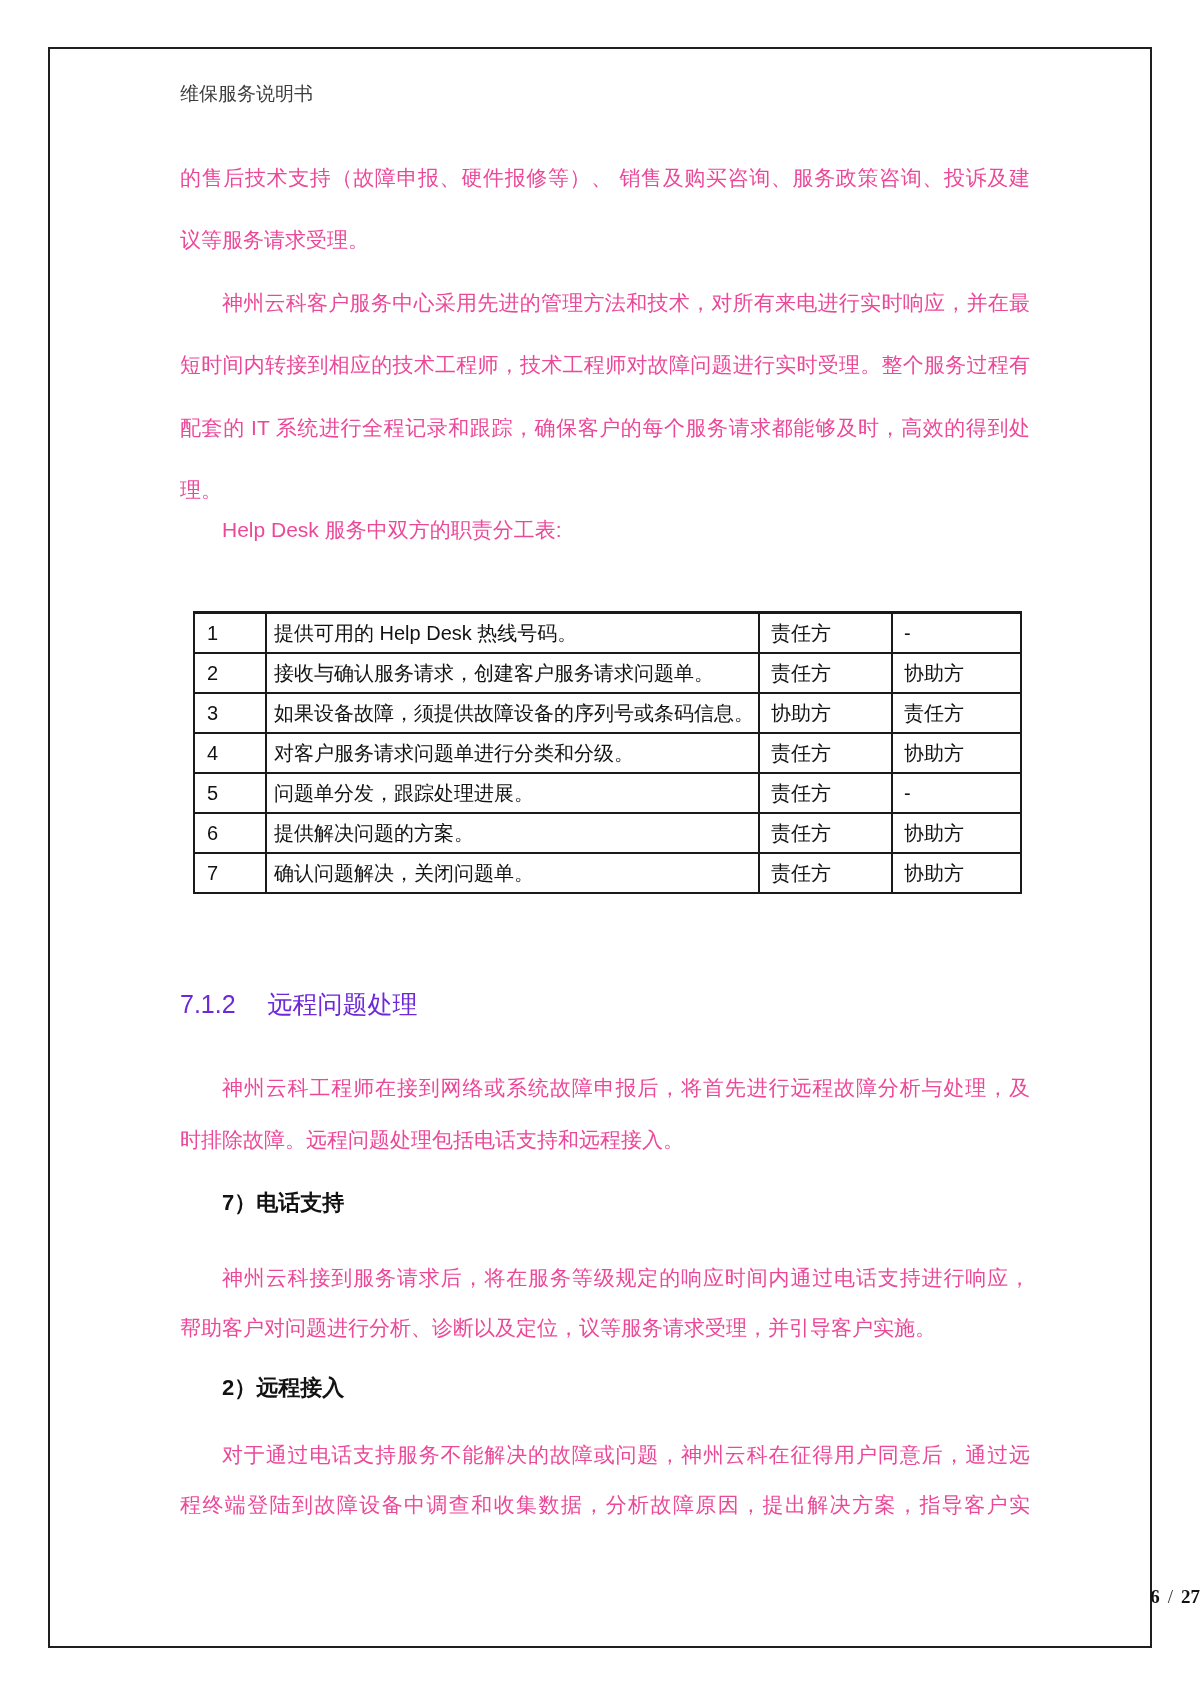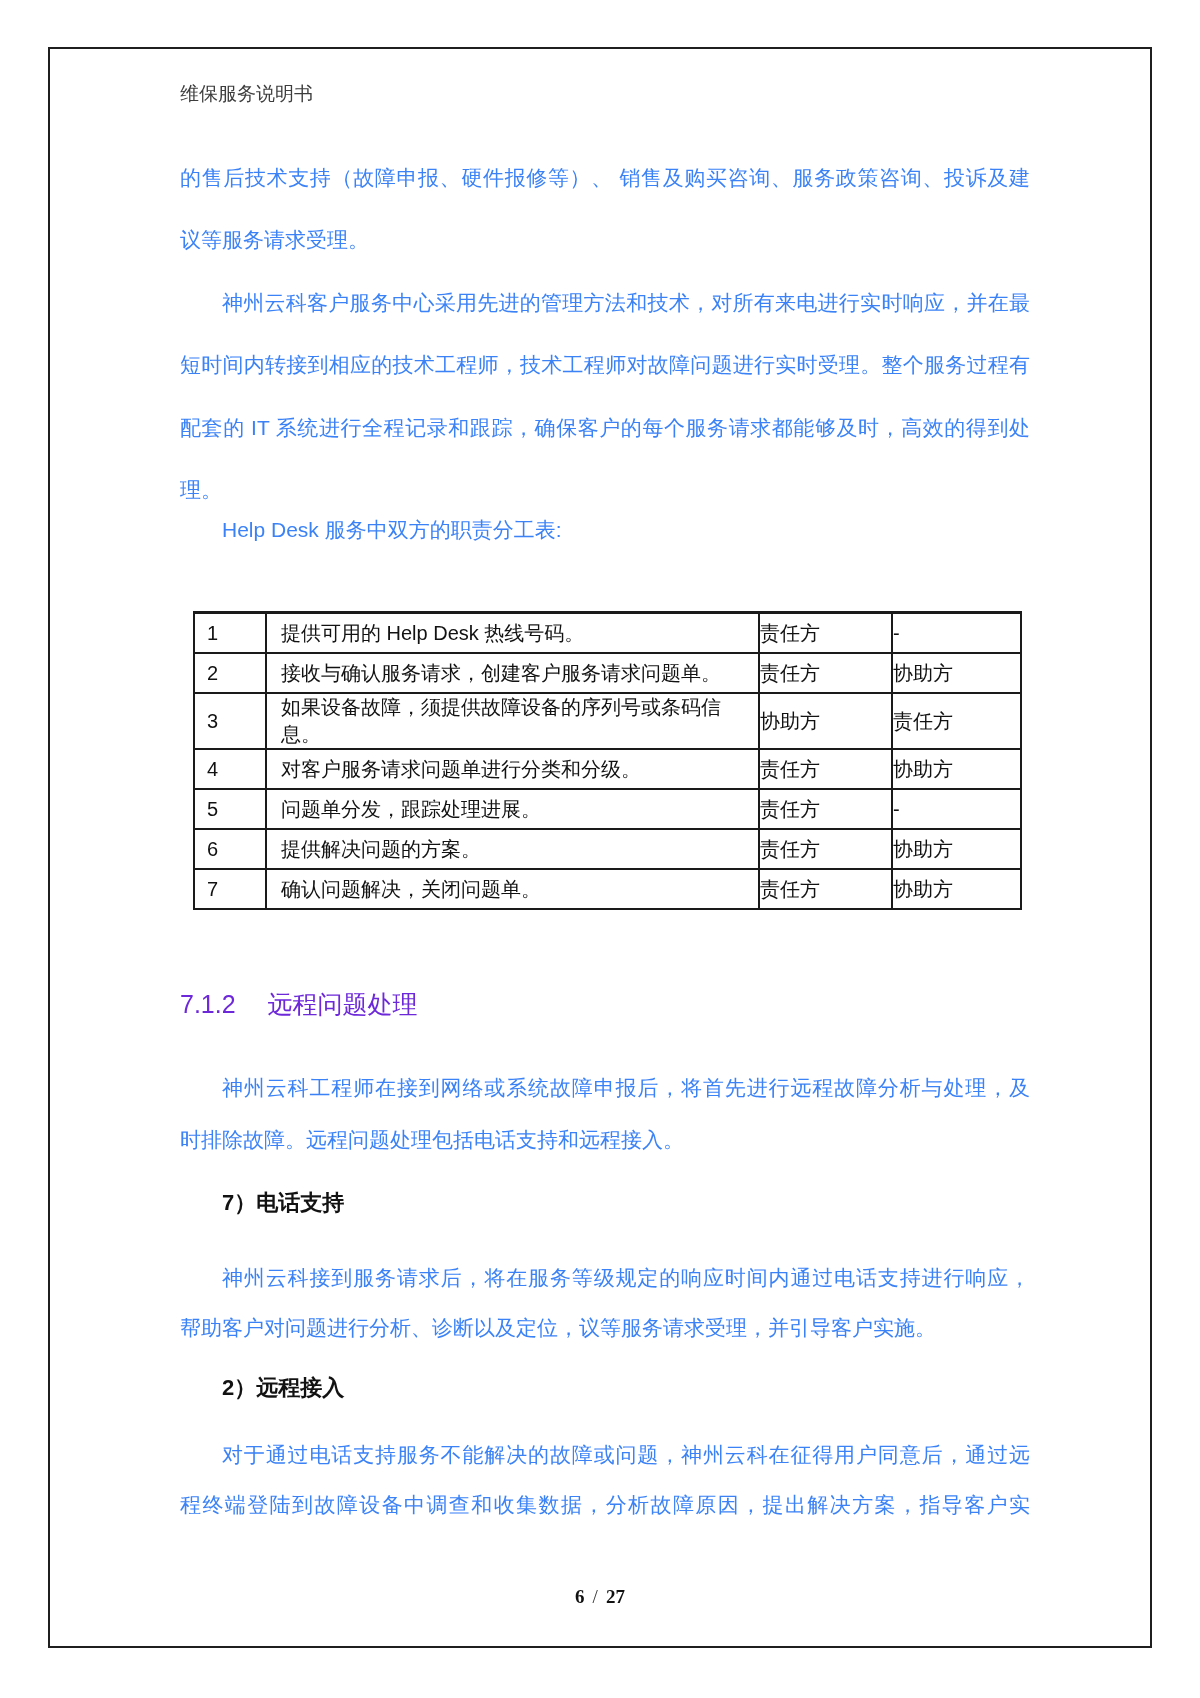--- a/index.html
+++ b/index.html
@@ -10,21 +10,21 @@
   .frame {
     position:absolute; left:48px; top:47px; width:1104px; height:1601px;
     border:2px solid #1f1f1f; box-sizing:border-box; background:#ffffff;
   }
   .hdr {
     position:absolute; top:80px; left:180px; width:850px; height:28px; line-height:28px;
     font-family:"Liberation Serif", serif; font-size:19px; color:#3d3d3d;
   }
   .ln {
     position:absolute; left:180px; width:850px; height:50px; line-height:50px;
-    font-size:21px; color:#3b82f6;
+    font-size:21px; color:#ec4899;
   }
   .fill { text-align:justify; text-align-last:justify; }
   .ind  { text-indent:42px; }
   .sub {
     position:absolute; left:222px; height:50px; line-height:50px;
     font-size:22px; font-weight:700; color:#121212;
   }
   .sec {
     position:absolute; left:180px; top:984px; height:40px; line-height:40px;
     font-size:25px; color:#6d28d9;
@@ -34,25 +34,25 @@
     position:absolute; left:193px; top:611px; width:827px;
     border-collapse:collapse; table-layout:fixed;
     font-size:20px; color:#121212; border-top:3px solid #1a1a1a;
   }
   .tbl th, .tbl td { border:2px solid #1a1a1a; overflow:hidden; }
   .tbl th {
     background:#d9d9d9; font-weight:400; height:45px;
     text-align:center; line-height:23px; padding:0;
   }
   .tbl td { height:38px; padding:0 4px 0 12px; text-align:left; vertical-align:middle; }
-  .tbl td.c2 { padding-left:14px; }
-  .tbl td.c3, .tbl td.c4 { padding-left:0; }
+  .tbl td.c2 { padding-left:7px; }
+  .tbl td.c3, .tbl td.c4 { padding-left:11px; }
   .footer {
     position:absolute; left:0; top:1583px; width:1200px; height:28px; line-height:28px;
-    text-align:center; font-family:"Liberation Serif", serif;
+    text-align:right; font-family:"Liberation Serif", serif;
     font-size:19px; font-weight:700; color:#111111;
   }
   .footer .sep { font-weight:400; padding:0 8px; color:#333333; }
 </style>
 </head>
 <body>
 
 <div class="frame"></div>
 
 <div class="hdr">维保服务说明书</div>

